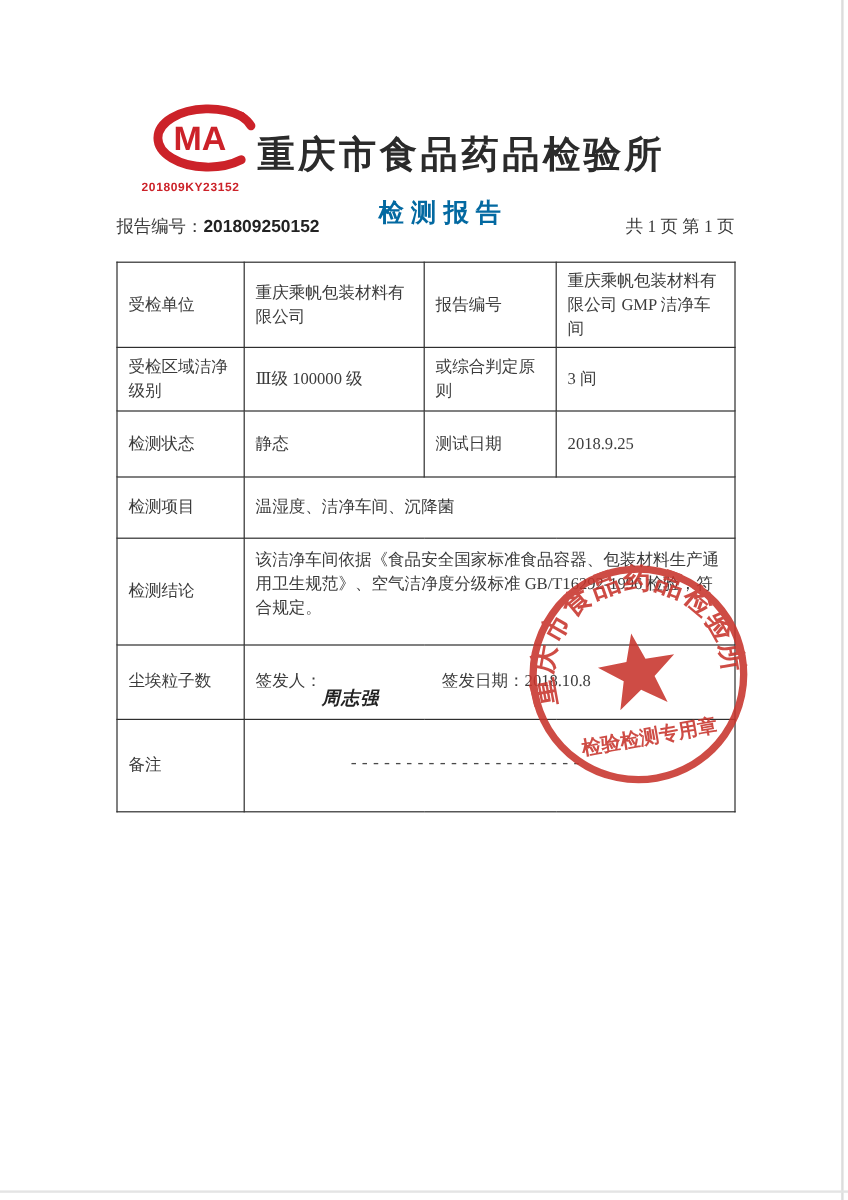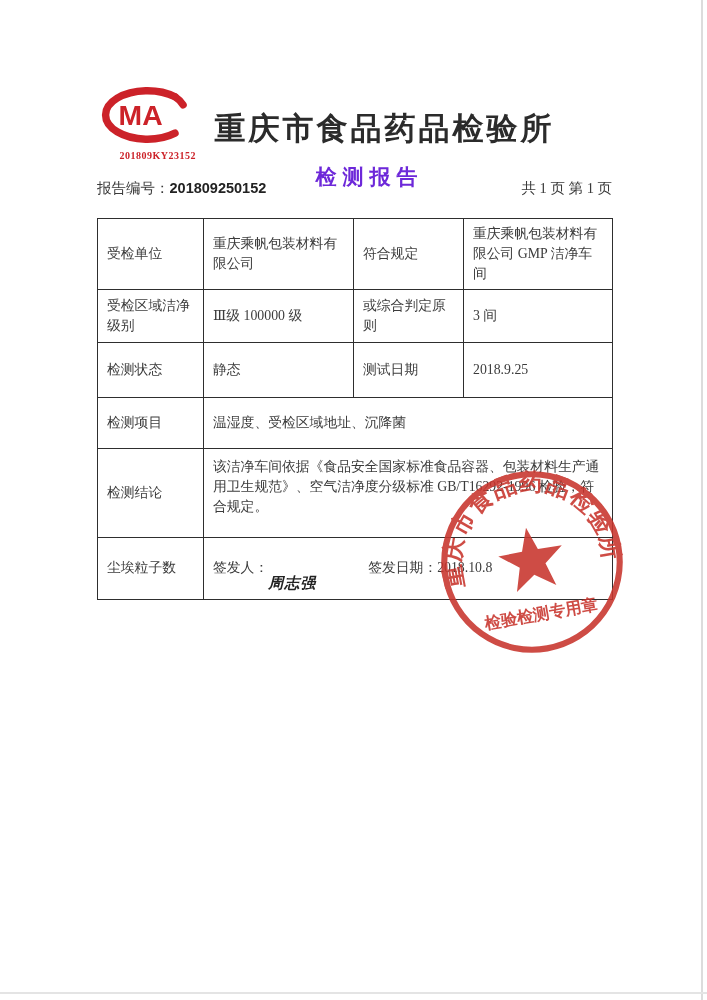--- a/index.html
+++ b/index.html
@@ -5,27 +5,27 @@
   html,body{margin:0;padding:0;}
   body{
     width:707px;height:1000px;position:relative;background:#ffffff;
     font-family:"Liberation Serif","DejaVu Serif",serif;color:#333;
     overflow:hidden;
   }
   .scan-edge-r{position:absolute;right:4px;top:0;width:2px;height:100%;background:#dcdcdc;}
   .scan-edge-b{position:absolute;left:0;bottom:6px;width:100%;height:2px;background:#e4e4e4;}
 
   
-  .logo-wrap{position:absolute;left:86px;top:86px;width:110px;text-align:right;}
-  .logo-cert{color:#cc2229;font-family:Liberation Serif, serif;
+  .logo-wrap{position:absolute;left:118px;top:86px;width:110px;text-align:left;}
+  .logo-cert{color:#cc2229;font-family:Liberation Sans, sans-serif;
     font-size:10px;font-weight:bold;letter-spacing:.5px;margin-top:-2px;}
   .doc-title{position:absolute;left:97px;top:108px;width:515px;text-align:center;
     font-size:31px;font-weight:bold;letter-spacing:3px;color:#2b2b2b;padding-left:60px;box-sizing:border-box;}
   .doc-subtitle{position:absolute;left:97px;top:163px;width:515px;text-align:center;
-    font-size:21px;font-weight:bold;letter-spacing:6px;color:#6d28d9;padding-left:30px;box-sizing:border-box;}
+    font-size:21px;font-weight:bold;letter-spacing:6px;color:#0369a1;padding-left:30px;box-sizing:border-box;}
 
   
   .meta{position:absolute;left:97px;top:179px;width:515px;display:flex;
     justify-content:space-between;align-items:flex-end;font-size:14.5px;color:#3a3a3a;}
   .meta .no{font-family:"Liberation Sans","DejaVu Sans",sans-serif;font-weight:bold;color:#222;}
 
   
   table.report{position:absolute;left:97px;top:218px;border-collapse:collapse;
     table-layout:fixed;width:515px;}
   table.report td{border:1.4px solid #2e2e2e;padding:4px 9px;font-size:13.8px;
@@ -71,52 +71,58 @@
   <colgroup>
     <col style="width:106px">
       <col style="width:150px">
       <col style="width:110px">
       <col style="width:149px">
   </colgroup>
   <tbody>
       <tr>
     <td class="lbl" style="height:62px">受检单位</td>
     <td class="no-r">重庆乘帆包装材料有限公司</td>
-    <td class="no-l lbl">符合规定</td>
+    <td class="no-l lbl">报告编号</td>
     <td>重庆乘帆包装材料有限公司 GMP 洁净车间</td>
   </tr>
   <tr>
     <td class="lbl" style="height:44px">受检区域洁净级别</td>
     <td class="no-r">Ⅲ级  100000 级</td>
     <td class="no-l lbl">或综合判定原则</td>
     <td>3 间</td>
   </tr>
   <tr>
     <td class="lbl" style="height:46px">检测状态</td>
     <td class="no-r">静态</td>
     <td class="no-l lbl">测试日期</td>
     <td>2018.9.25</td>
   </tr>
   <tr>
     <td class="lbl" style="height:42px">检测项目</td>
-    <td colspan="3">温湿度、受检区域地址、沉降菌</td>
+    <td colspan="3">温湿度、洁净车间、沉降菌</td>
   </tr>
   <tr>
     <td class="lbl" style="height:80px">检测结论</td>
     <td colspan="3" style="vertical-align:top;padding-top:8px">该洁净车间依据《食品安全国家标准食品容器、包装材料生产通用卫生规范》、空气洁净度分级标准 GB/T16292-1996 检验，符合规定。</td>
   </tr>
   <tr>
     <td class="lbl no-b" style="height:48px">尘埃粒子数</td>
     <td colspan="3" class="no-b">
       <span class="sign-line">
         <span>签发人：</span>
         <span class="signer-name">周志强</span>
         <span class="sign-date">签发日期：</span>
         <span>2018.10.8</span>
       </span>
+    </td>
+  </tr>
+  <tr>
+    <td class="lbl no-t" style="height:68px">备注</td>
+    <td colspan="3" class="no-t">
+      <span class="remark-dashes">---------------------</span>
     </td>
   </tr>
 </tbody>
   </table>
 
 <svg class="stamp" viewBox="0 0 200 200">
   <circle cx="100" cy="100" r="86" fill="none" stroke="#c8342c" stroke-width="6"></circle>
   <path id="sealArc" d="M 36,128 A 70,70 0 1 1 164,128" fill="none"></path>
   <text font-size="23" fill="#c8342c" font-weight="bold" letter-spacing="1.5" font-family="Liberation Serif, DejaVu Serif, serif">
     <textPath href="#sealArc" startOffset="50%" text-anchor="middle">重庆市食品药品检验所</textPath>

